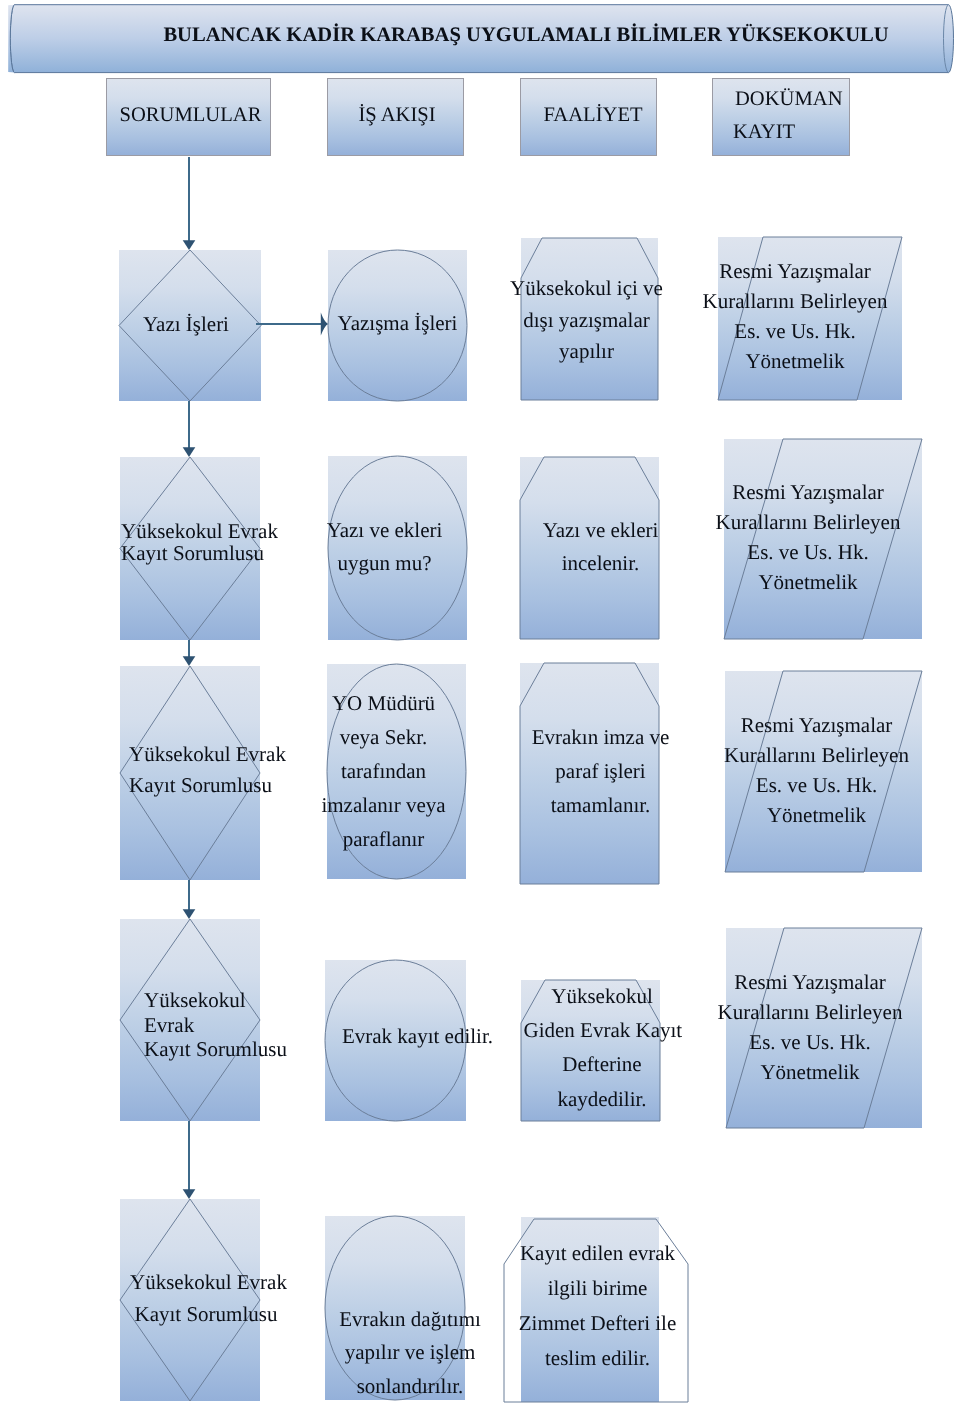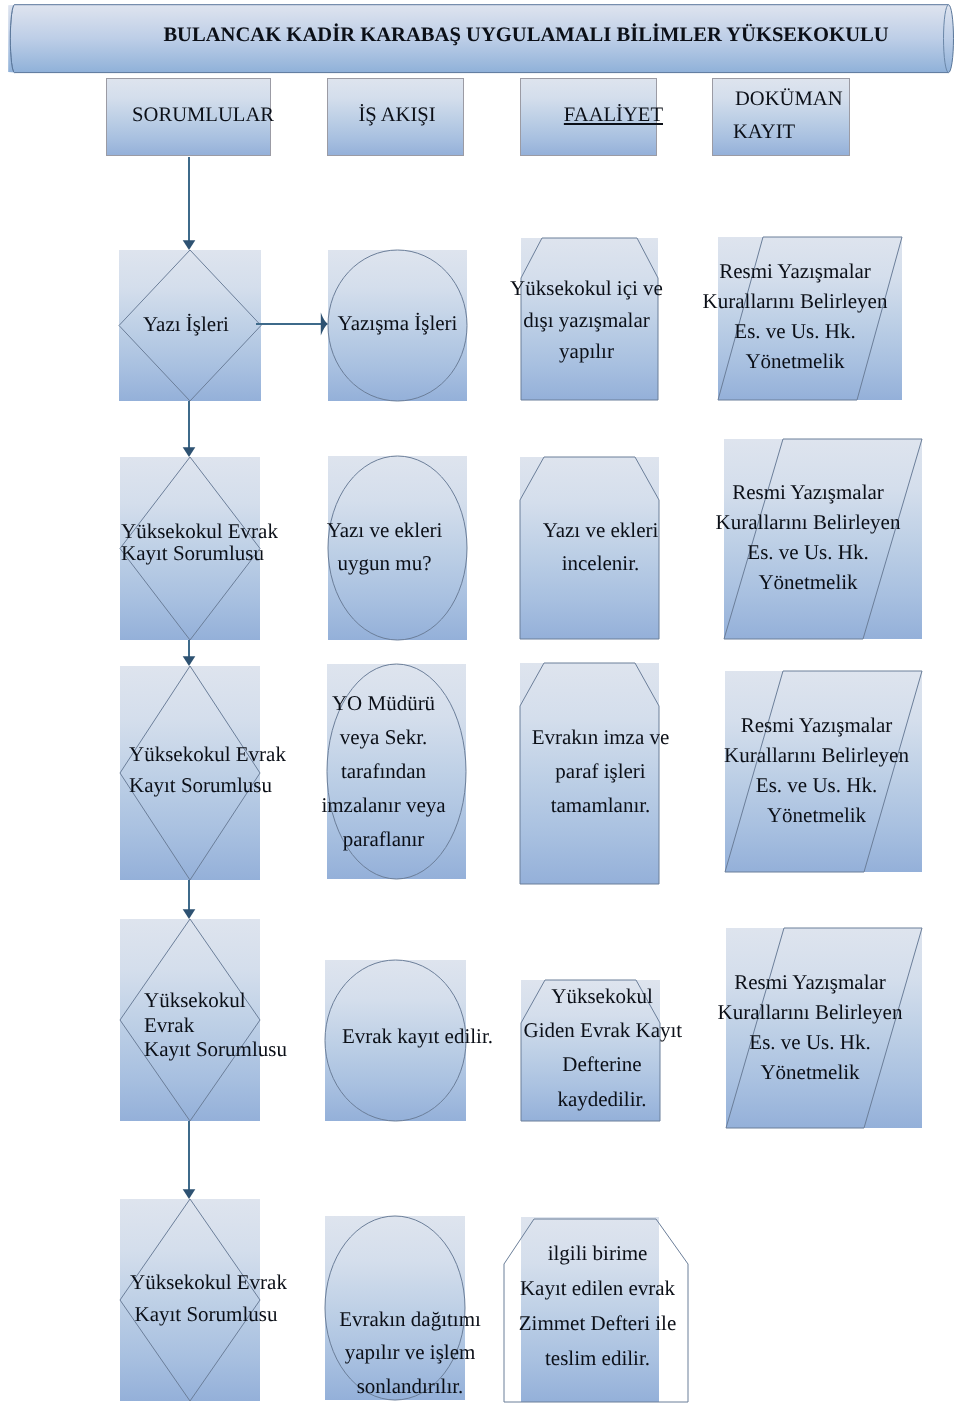--- a/index.html
+++ b/index.html
@@ -116,39 +116,39 @@
         </g>
         <g>
           <line x1="189" y1="1121" x2="189" y2="1190.7" stroke="#3E6A8A" stroke-width="2"></line>
           <path d="M182.7 1189.2 L195.3 1189.2 L189 1199 Z" fill="#2E5272"></path>
         </g>
       </g>
 </svg>
 
 <div id="labels">
       <div class="title" style="left: 0px; top: 23px; width: 1052px; line-height: 24px;">BULANCAK KADİR KARABAŞ UYGULAMALI BİLİMLER YÜKSEKOKULU</div>
-      <div class="hdrtxt" style="left: 107px; top: 99px; width: 167px; text-align: right;">SORUMLULAR</div>
+      <div class="hdrtxt" style="left: 107px; top: 99px; width: 167px; text-align: center;">SORUMLULAR</div>
       <div class="hdrtxt" style="left: 327px; top: 99px; width: 140px; text-align: center;">İŞ AKIŞI</div>
-      <div class="hdrtxt" style="left: 523px; top: 99px; width: 140px; text-align: right; text-decoration: underline;">FAALİYET</div>
+      <div class="hdrtxt" style="left: 523px; top: 99px; width: 140px; text-align: center;">FAALİYET</div>
       <div class="hdrtxt" style="left: 713px; top: 83px; width: 140px; text-align: left; padding-left: 22px;">DOKÜMAN</div>
       <div class="hdrtxt" style="left: 733px; top: 116px; width: 140px; text-align: left;">KAYIT</div>
       <div class="txt c" style="left: 110px; top: 313px; width: 152px; font-size: 21px; line-height: 22px;"><div>Yazı İşleri</div></div>
       <div class="txt c" style="left: 318px; top: 312px; width: 159px; font-size: 21px; line-height: 22px;"><div>Yazışma İşleri</div></div>
       <div class="txt c" style="left: 508px; top: 273px; width: 157px; font-size: 21px; line-height: 31.5px;"><div>Yüksekokul içi ve</div><div>dışı yazışmalar</div><div>yapılır</div></div>
       <div class="txt c" style="left: 702px; top: 256px; width: 186px; font-size: 21px; line-height: 30px;"><div>Resmi Yazışmalar</div><div>Kurallarını Belirleyen</div><div>Es. ve Us. Hk.</div><div>Yönetmelik</div></div>
       <div class="txt l" style="left: 121px; top: 520px; width: 152px; font-size: 21px; line-height: 22px;"><div>Yüksekokul Evrak</div><div>Kayıt Sorumlusu</div></div>
       <div class="txt c" style="left: 309px; top: 513.5px; width: 151px; font-size: 21px; line-height: 33.6px;"><div>Yazı ve ekleri</div><div>uygun mu?</div></div>
       <div class="txt c" style="left: 525px; top: 513.5px; width: 151px; font-size: 21px; line-height: 33.6px;"><div>Yazı ve ekleri</div><div>incelenir.</div></div>
       <div class="txt c" style="left: 715px; top: 477px; width: 186px; font-size: 21px; line-height: 30px;"><div>Resmi Yazışmalar</div><div>Kurallarını Belirleyen</div><div>Es. ve Us. Hk.</div><div>Yönetmelik</div></div>
       <div class="txt l" style="left: 129px; top: 739px; width: 152px; font-size: 21px; line-height: 31.3px;"><div>Yüksekokul Evrak</div><div>Kayıt Sorumlusu</div></div>
       <div class="txt c" style="left: 308px; top: 686px; width: 151px; font-size: 21px; line-height: 34.1px;"><div>YO Müdürü</div><div>veya Sekr.</div><div>tarafından</div><div>imzalanır veya</div><div>paraflanır</div></div>
       <div class="txt c" style="left: 525px; top: 720px; width: 151px; font-size: 21px; line-height: 34px;"><div>Evrakın imza ve</div><div>paraf işleri</div><div>tamamlanır.</div></div>
       <div class="txt c" style="left: 723.5px; top: 710px; width: 186px; font-size: 21px; line-height: 30px;"><div>Resmi Yazışmalar</div><div>Kurallarını Belirleyen</div><div>Es. ve Us. Hk.</div><div>Yönetmelik</div></div>
       <div class="txt l" style="left: 144px; top: 988px; width: 152px; font-size: 21px; line-height: 24.5px;"><div>Yüksekokul</div><div>Evrak</div><div>Kayıt Sorumlusu</div></div>
       <div class="txt c" style="left: 338px; top: 1025px; width: 159px; font-size: 21px; line-height: 22px;"><div>Evrak kayıt edilir.</div></div>
       <div class="txt c" style="left: 523.5px; top: 979px; width: 157px; font-size: 21px; line-height: 34.2px;"><div>Yüksekokul</div><div>Giden Evrak Kayıt</div><div>Defterine</div><div>kaydedilir.</div></div>
       <div class="txt c" style="left: 717px; top: 967px; width: 186px; font-size: 21px; line-height: 30px;"><div>Resmi Yazışmalar</div><div>Kurallarını Belirleyen</div><div>Es. ve Us. Hk.</div><div>Yönetmelik</div></div>
       <div class="txt c" style="left: 130px; top: 1266px; width: 152px; font-size: 21px; line-height: 32px;"><div>Yüksekokul Evrak</div><div>Kayıt Sorumlusu</div></div>
       <div class="txt c" style="left: 329px; top: 1257px; width: 162px; font-size: 21px; line-height: 33.4px; margin-top: 46px;"><div>Evrakın dağıtımı</div><div>yapılır ve işlem</div><div>sonlandırılır.</div></div>
-      <div class="txt c" style="left: 506.5px; top: 1236px; width: 182px; font-size: 21px; line-height: 35.1px;"><div>ilgili birime</div><div>Kayıt edilen evrak</div><div>Zimmet Defteri ile</div><div>teslim edilir.</div></div>
+      <div class="txt c" style="left: 506.5px; top: 1236px; width: 182px; font-size: 21px; line-height: 35.1px;"><div>Kayıt edilen evrak</div><div>ilgili birime</div><div>Zimmet Defteri ile</div><div>teslim edilir.</div></div>
     </div>
 
 </div>
 
 </body></html>

